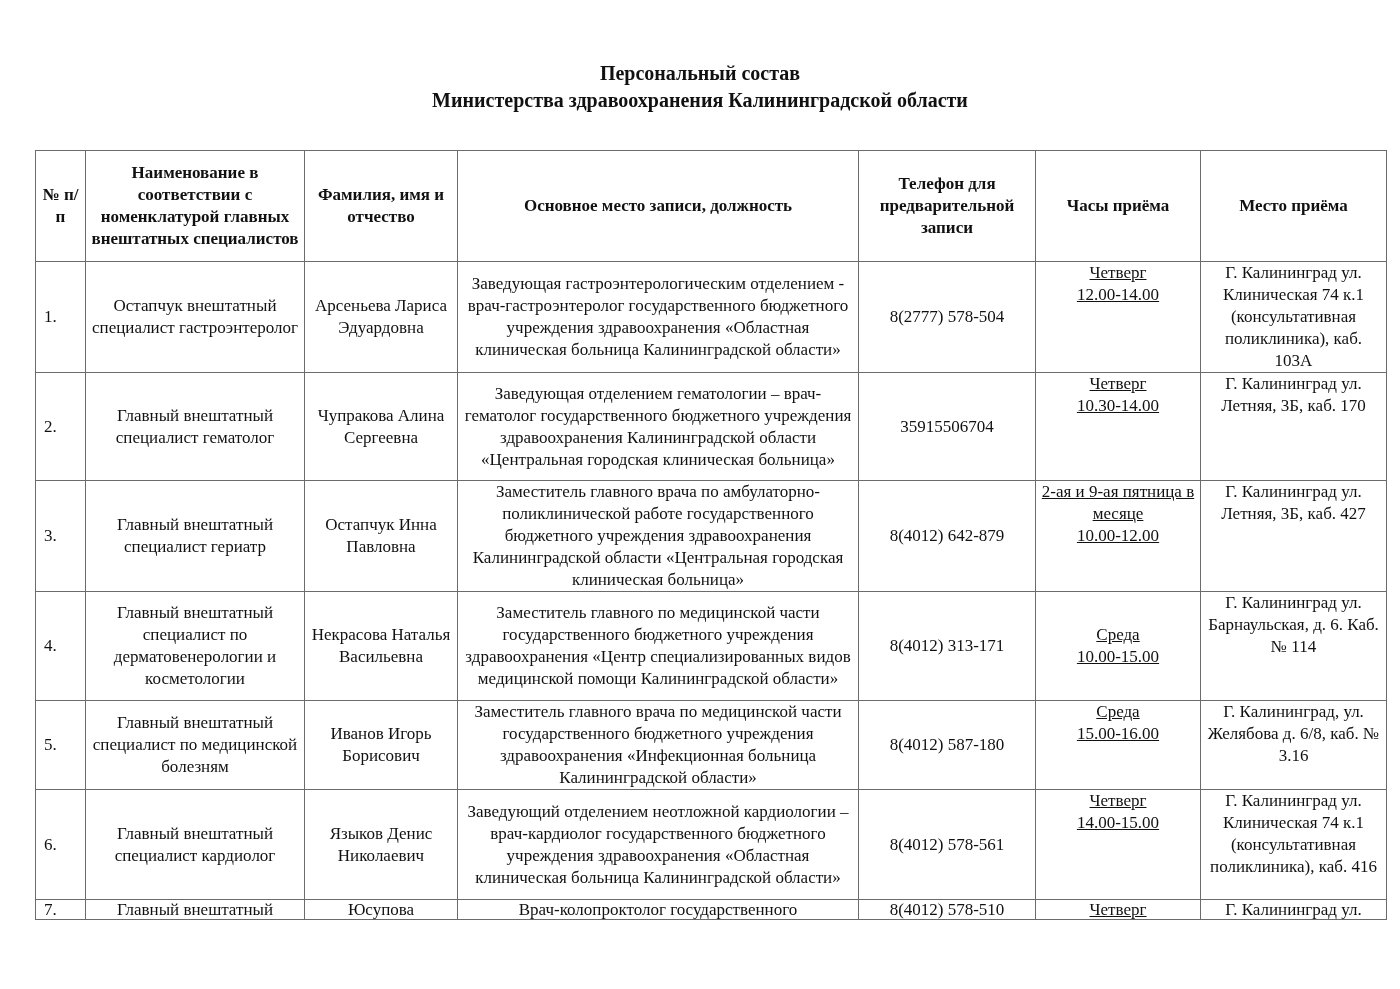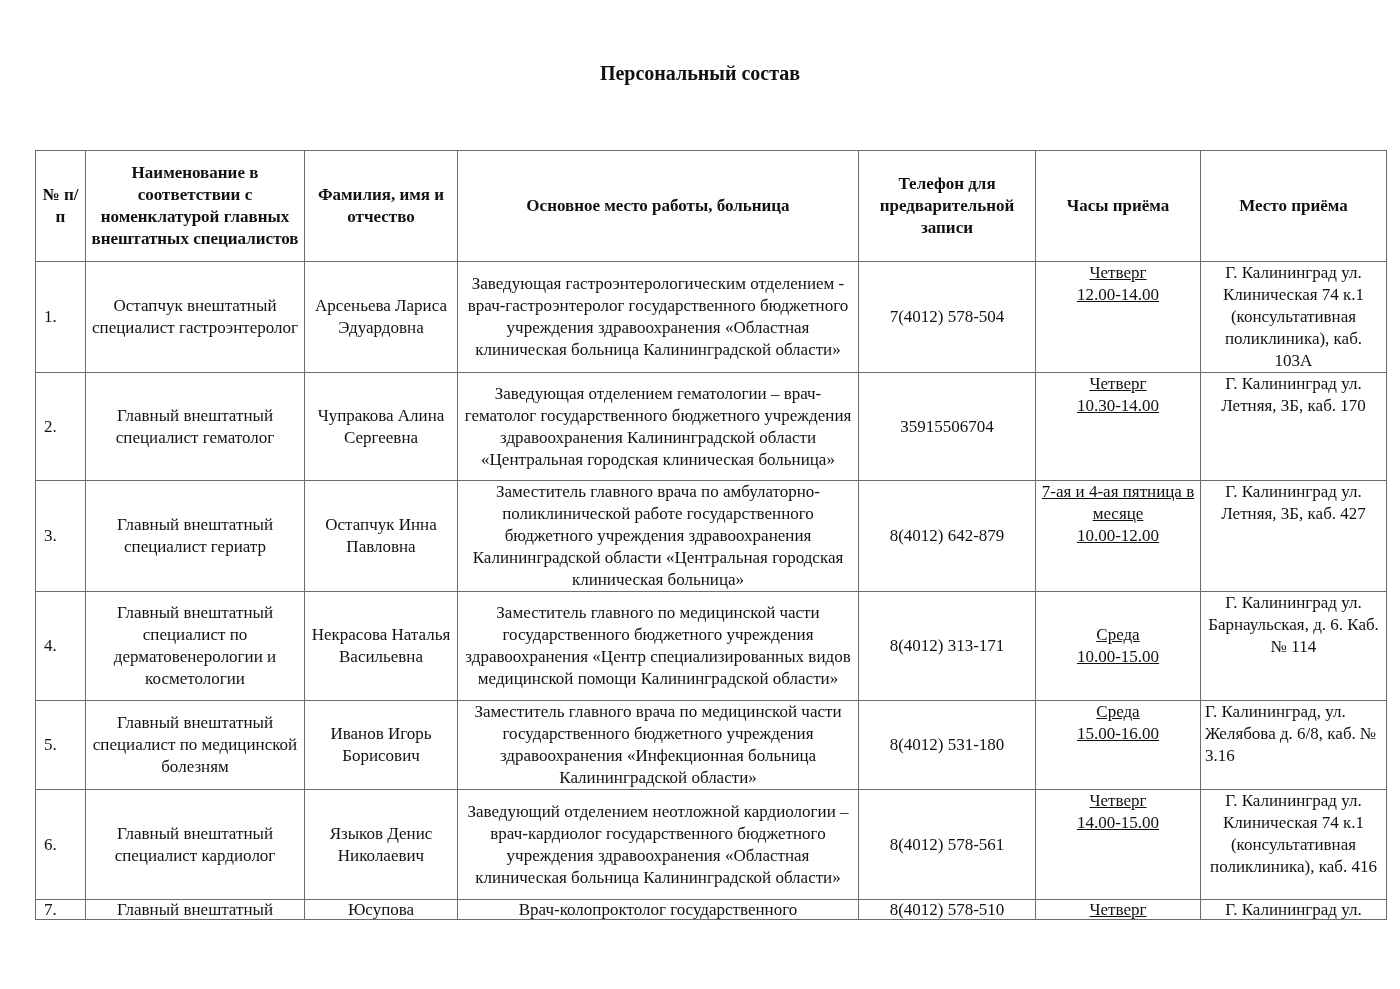--- a/index.html
+++ b/index.html
@@ -59,50 +59,51 @@
     .row-6 td { height: 109px; }
     .row-7 td { height: 19px; line-height: 19px; vertical-align: top; }
     .row-7 td { padding-top: 0; }
     .line { display: block; text-decoration: underline; }
   </style>
 </head>
 <body>
 
 <div class="title-block">
   <span class="title-line">Персональный состав</span>
+  <span class="title-line">Министерства здравоохранения Калининградской области</span>
 </div>
 
 <table class="staff">
   <colgroup>
     <col style="width:50px">
     <col style="width:219px">
     <col style="width:153px">
     <col style="width:401px">
     <col style="width:177px">
     <col style="width:165px">
     <col style="width:186px">
   </colgroup>
   <thead>
     <tr>
       <th>№ п/п</th>
       <th>Наименование в соответствии с номенклатурой главных внештатных специалистов</th>
       <th>Фамилия, имя и отчество</th>
-      <th>Основное место работы, больница</th>
+      <th>Основное место записи, должность</th>
       <th>Телефон для предварительной записи</th>
       <th>Часы приёма</th>
       <th>Место приёма</th>
     </tr>
   </thead>
   <tbody>
     <tr class="row-1">
       <td class="num">1.</td>
       <td>Остапчук внештатный специалист гастроэнтеролог</td>
       <td>Арсеньева Лариса Эдуардовна</td>
       <td>Заведующая гастроэнтерологическим отделением - врач-гастроэнтеролог государственного бюджетного учреждения здравоохранения «Областная клиническая больница Калининградской области»</td>
-      <td>7(4012) 578-504</td>
+      <td>8(2777) 578-504</td>
       <td class="top">
         <span class="line">Четверг</span>
         <span class="line">12.00-14.00</span>
       </td>
       <td class="top">Г. Калининград ул. Клиническая 74 к.1 (консультативная поликлиника), каб. 103А</td>
     </tr>
     <tr class="row-2">
       <td class="num">2.</td>
       <td>Главный внештатный специалист гематолог</td>
       <td>Чупракова Алина Сергеевна</td>
@@ -114,21 +115,21 @@
       </td>
       <td class="top">Г. Калининград ул. Летняя, 3Б, каб. 170</td>
     </tr>
     <tr class="row-3">
       <td class="num">3.</td>
       <td>Главный внештатный специалист гериатр</td>
       <td>Остапчук Инна Павловна</td>
       <td>Заместитель главного врача по амбулаторно-поликлинической работе государственного бюджетного учреждения здравоохранения Калининградской области «Центральная городская клиническая больница»</td>
       <td>8(4012) 642-879</td>
       <td class="top">
-        <span class="line">7-ая и 4-ая пятница в месяце</span>
+        <span class="line">2-ая и 9-ая пятница в месяце</span>
         <span class="line">10.00-12.00</span>
       </td>
       <td class="top">Г. Калининград ул. Летняя, 3Б, каб. 427</td>
     </tr>
     <tr class="row-4">
       <td class="num">4.</td>
       <td>Главный внештатный специалист по дерматовенерологии и косметологии</td>
       <td>Некрасова Наталья Васильевна</td>
       <td>Заместитель главного по медицинской части государственного бюджетного учреждения здравоохранения «Центр специализированных видов медицинской помощи Калининградской области»</td>
       <td>8(4012) 313-171</td>
@@ -136,26 +137,26 @@
         <span class="line">Среда</span>
         <span class="line">10.00-15.00</span>
       </td>
       <td class="top">Г. Калининград ул. Барнаульская, д. 6. Каб. № 114</td>
     </tr>
     <tr class="row-5">
       <td class="num">5.</td>
       <td>Главный внештатный специалист по медицинской болезням</td>
       <td>Иванов Игорь Борисович</td>
       <td>Заместитель главного врача по медицинской части государственного бюджетного учреждения здравоохранения «Инфекционная больница Калининградской области»</td>
-      <td>8(4012) 531-180</td>
+      <td>8(4012) 587-180</td>
       <td class="top">
         <span class="line">Среда</span>
         <span class="line">15.00-16.00</span>
       </td>
-      <td class="top" style="text-align:left;">Г. Калининград, ул. Желябова д. 6/8, каб. № 3.16</td>
+      <td class="top" style="text-align:center;">Г. Калининград, ул. Желябова д. 6/8, каб. № 3.16</td>
     </tr>
     <tr class="row-6">
       <td class="num">6.</td>
       <td>Главный внештатный специалист кардиолог</td>
       <td>Языков Денис Николаевич</td>
       <td>Заведующий отделением неотложной кардиологии – врач-кардиолог государственного бюджетного учреждения здравоохранения «Областная клиническая больница Калининградской области»</td>
       <td>8(4012) 578-561</td>
       <td class="top">
         <span class="line">Четверг</span>
         <span class="line">14.00-15.00</span>

